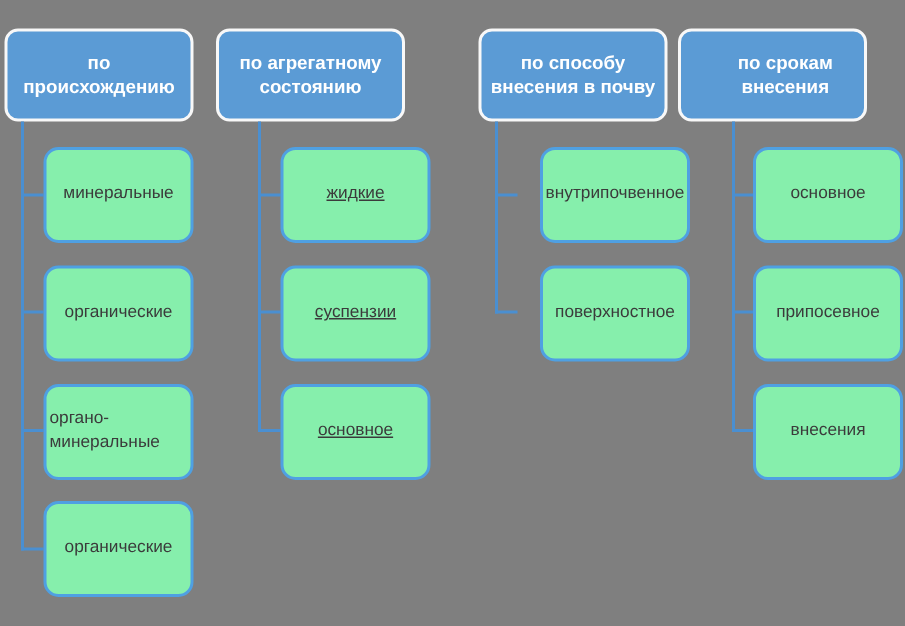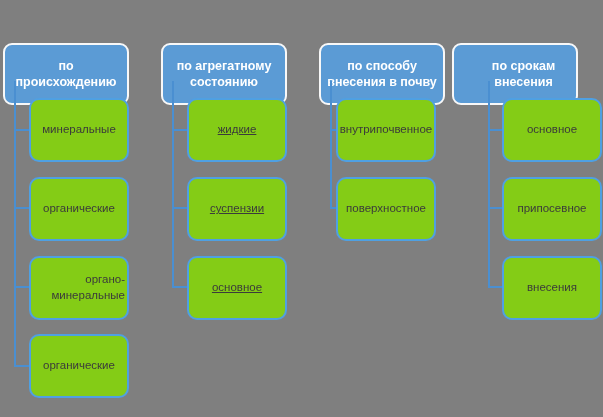--- a/index.html
+++ b/index.html
@@ -25,53 +25,52 @@
     border-radius: 9px;
     color: #ffffff;
     font-size: 12.5px;
     font-weight: bold;
     line-height: 1.3;
     display: flex;
     align-items: center;
     justify-content: center;
     text-align: center;
     padding: 0 3px;
-    margin-top: 24px;
   }
   .child {
     position: absolute;
     width: 100px;
     height: 64px;
     box-sizing: border-box;
-    background: #84cc16;
+    background: #86efac;
     border: 2px solid #4fa0e2;
     border-radius: 10px;
     color: #3b3b3b;
     font-size: 11.5px;
     line-height: 1.35;
     display: flex;
     align-items: center;
     justify-content: center;
-    text-align: right;
+    text-align: left;
     padding: 0 2px;
   }
   .vline {
     position: absolute;
     width: 2px;
     background: #4a8fd1;
   }
   .hline {
     position: absolute;
     height: 2px;
     background: #4a8fd1;
   }
   
   .c1 .hdr { left: 3px; }   .c1 .child { left: 29px; }
-  .c2 .hdr { left: 161px; } .c2 .child { left: 187px; text-decoration: underline; }
-  .c3 .hdr { left: 319px; } .c3 .child { left: 336px; }
+  .c2 .hdr { left: 144px; } .c2 .child { left: 187px; text-decoration: underline; }
+  .c3 .hdr { left: 319px; } .c3 .child { left: 360px; }
   .c4 .hdr { left: 452px; padding-left: 20px; } .c4 .child { left: 502px; }
   
   .r1 { top: 98px; }
   .r2 { top: 177px; }
   .r3 { top: 256px; }
   .r4 { top: 334px; }
 </style>
 </head>
 <body>
 

